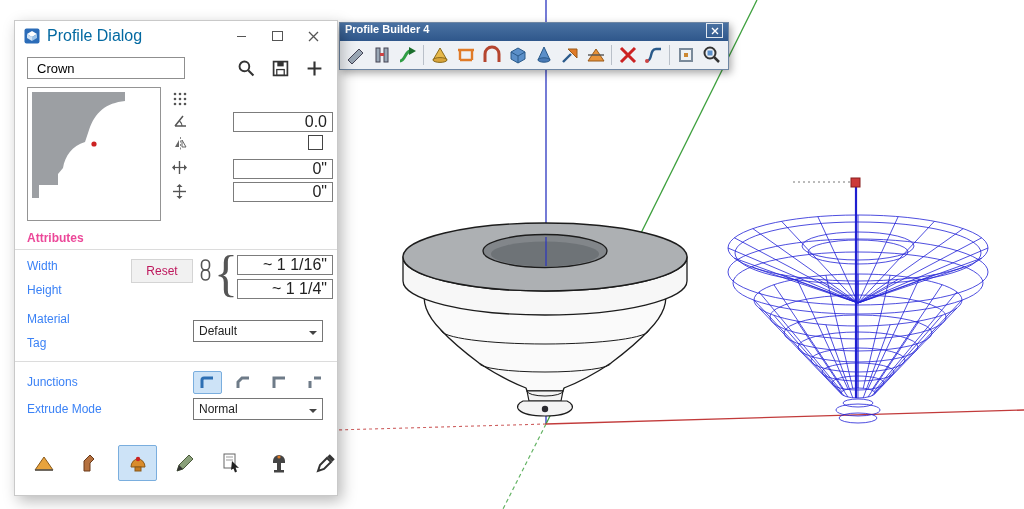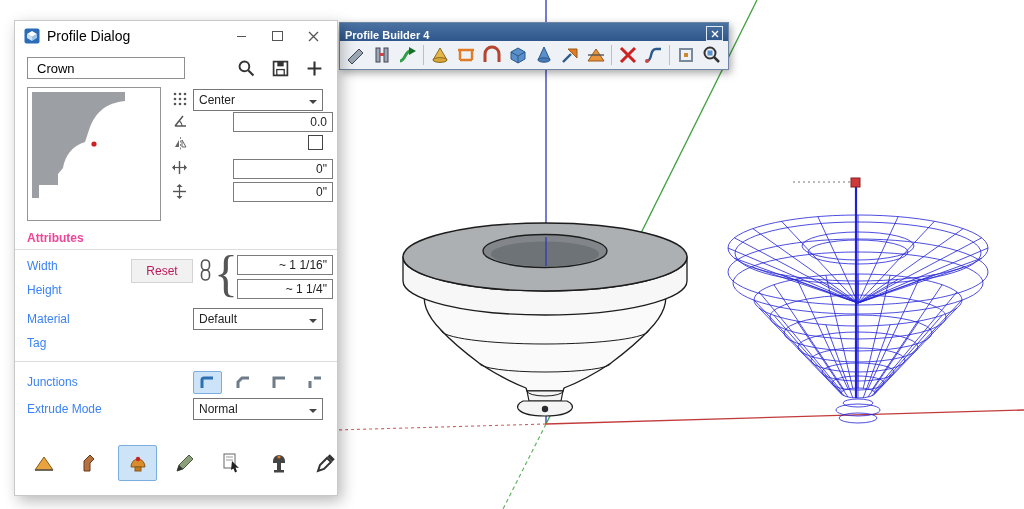--- a/index.html
+++ b/index.html
@@ -7,49 +7,49 @@
        font-family:"Liberation Sans",sans-serif;color:#222;}
   .abs{position:absolute;}
 
   
   .viewport{position:absolute;left:0;top:0;z-index:0;}
   #wf ellipse,#wf line{stroke:#2424d8;stroke-width:.9;fill:none;opacity:.9;}
 
   
   .pb-toolbar{position:absolute;left:339px;top:22px;width:388px;z-index:4;
               border:1px solid #6e86a3;background:#e9edf2;box-shadow:2px 3px 8px rgba(0,0,0,.35);}
-  .pb-titlebar{height:18px;background:linear-gradient(#4a72a2,#2f578b);display:flex;align-items:flex-end;
+  .pb-titlebar{height:18px;background:linear-gradient(#4a72a2,#2f578b);display:flex;align-items:flex-start;
                padding:0 5px;color:#fff;font-size:11px;font-weight:bold;}
   .pb-close{margin-left:auto;width:15px;height:13px;border:1px solid rgba(255,255,255,.85);
             display:flex;align-items:center;justify-content:center;cursor:default;}
   .pb-icons{height:28px;display:flex;align-items:center;padding:0 3px;gap:1px;background:#eef1f5;}
   .pb-ico{width:25px;height:24px;display:flex;align-items:center;justify-content:center;border-radius:2px;}
   .pb-sep{width:1px;height:20px;background:#b9c0c9;margin:0 2px;}
 
   
   .dialog{position:absolute;left:14px;top:20px;width:322px;height:474px;background:#fff;z-index:5;
           border:1px solid #c9c9c9;box-shadow:4px 5px 14px rgba(0,0,0,.28);font-size:12px;}
   .titlebar{height:30px;display:flex;align-items:center;padding:0 9px;gap:7px;}
-  .title{color:#000000;font-size:14px;}
+  .title{color:#0369a1;font-size:16px;}
   .win-controls{margin-left:auto;display:flex;gap:22px;align-items:center;padding-right:8px;}
   .win-btn{width:14px;height:14px;display:flex;align-items:center;justify-content:center;color:#555;}
   .min-glyph{width:9px;height:0;border-top:1px solid #555;}
   .max-glyph{width:9px;height:8px;border:1px solid #555;}
 
   .name-input{position:absolute;left:12px;top:36px;width:138px;height:20px;border:1px solid #8f8f8f;
               font-family:"Liberation Sans",sans-serif;font-size:13px;padding:0 9px;}
   .hdr-icons{position:absolute;left:222px;top:38px;display:flex;gap:17px;align-items:center;}
 
   .preview{position:absolute;left:12px;top:66px;width:132px;height:132px;border:1px solid #949494;background:#fff;}
 
   .dropdown{position:absolute;height:20px;border:1px solid #767676;background:#fff;display:flex;
             align-items:center;justify-content:space-between;padding:0 5px;font-size:12px;}
   .chev{width:0;height:0;border:4px solid transparent;border-top-color:#444;margin-top:7px;}
   .field{position:absolute;height:18px;border:1px solid #7c7c7c;background:#fff;display:flex;
-         align-items:center;justify-content:flex-end;padding:0 5px;font-size:12px;text-align:center;}
+         align-items:center;justify-content:flex-end;padding:0 5px;font-size:16px;text-align:center;}
   .checkbox{position:absolute;width:13px;height:13px;border:1px solid #444;background:#fff;}
   .lbl{position:absolute;font-size:12px;color:#3b82f6;text-align:right;}
   .heading{position:absolute;font-weight:bold;color:#ec4899;}
   .divider{position:absolute;left:0;width:322px;border-top:1px solid #dcdcdc;}
 
   .reset-btn{position:absolute;left:116px;top:238px;width:60px;height:22px;background:#f1f1f1;
              border:1px solid #d4d4d4;color:#be185d;font-size:12px;display:flex;align-items:center;justify-content:center;}
   .brace{position:absolute;left:199px;top:226px;font-family:"Liberation Serif",serif;font-weight:100;
          font-size:50px;line-height:52px;color:#555;}
 
@@ -305,24 +305,20 @@
         <circle cx="7" cy="2" r="1.3"></circle>
         <circle cx="12" cy="2" r="1.3"></circle>
         <circle cx="2" cy="7" r="1.3"></circle>
         <circle cx="7" cy="7" r="1.3"></circle>
         <circle cx="12" cy="7" r="1.3"></circle>
         <circle cx="2" cy="12" r="1.3"></circle>
         <circle cx="7" cy="12" r="1.3"></circle>
         <circle cx="12" cy="12" r="1.3"></circle>
       </g>
   </svg>
-  <div class="dropdown" style="left:178px;top:68px;width:118px">
-    <span>Center</span>
-    <span class="chev"></span>
-  </div>
 
   <svg class="abs" style="left:158px;top:92px" width="15" height="15" viewBox="0 0 15 15">
       <path d="M2,13 H13 M2,13 L10,3" stroke="#555" stroke-width="1.5" fill="none"></path>
       <path d="M9,13 A7,7 0 0 0 6.5,8" stroke="#555" stroke-width="1.2" fill="none"></path>
     </svg>
   <div class="field" style="left:218px;top:91px;width:88px">
       <span>0.0</span>
     </div>
 
   <svg class="abs" style="left:158px;top:115px" width="15" height="15" viewBox="0 0 15 15">
@@ -366,21 +362,21 @@
     </svg>
   <div class="brace">{</div>
   <div class="field" style="left:222px;top:234px;width:84px">
       <span>~ 1 1/16"</span>
     </div>
   <div class="field" style="left:222px;top:258px;width:84px">
       <span>~ 1 1/4"</span>
     </div>
 
   <div class="lbl" style="left:12px;top:291px">Material</div>
-  <div class="dropdown" style="left:178px;top:287px;width:118px">
+  <div class="dropdown" style="left:178px;top:299px;width:118px">
     <span>Default</span>
     <span class="chev"></span>
   </div>
 
   <div class="lbl" style="left:12px;top:315px">Tag</div>
 
   <div class="divider" style="top:340px"></div>
 
   <div class="lbl" style="left:12px;top:354px">Junctions</div>
   <div class="junctions">

